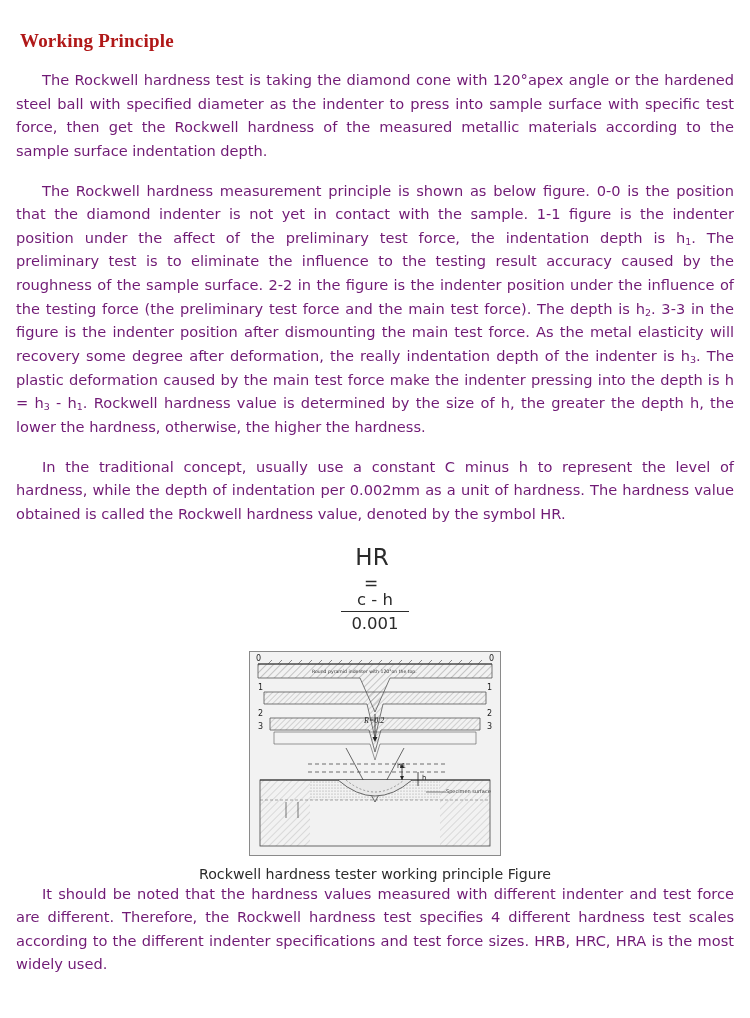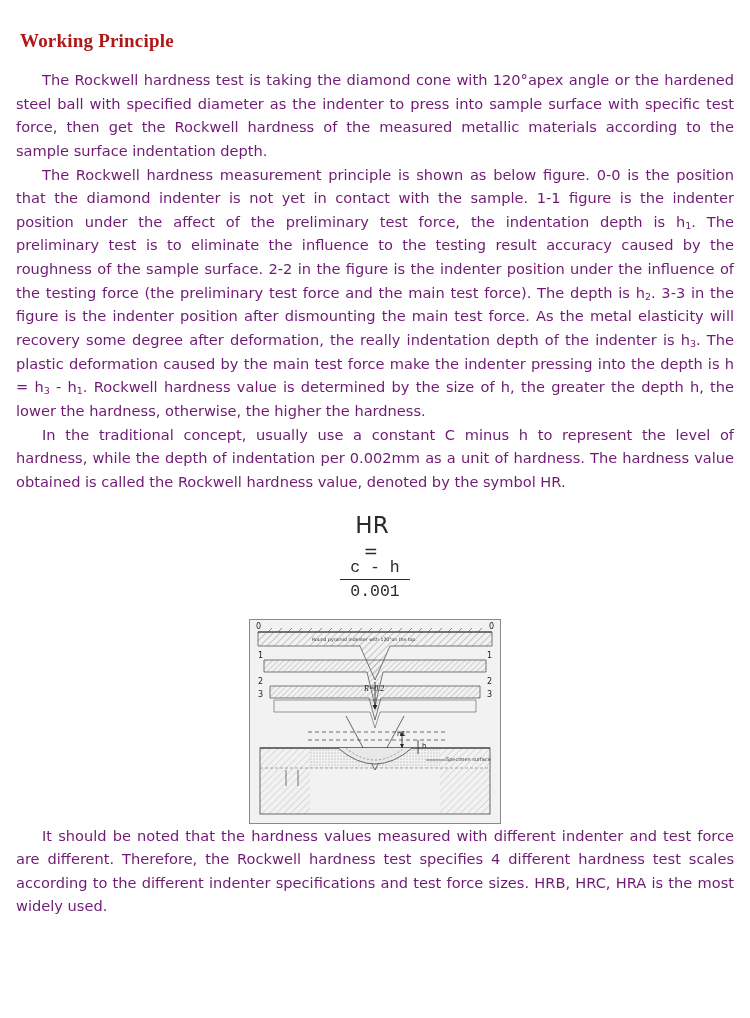--- a/index.html
+++ b/index.html
@@ -32,21 +32,21 @@
   p.body-text {
     font-size: 14.6px;
     line-height: 1.62;
     text-align: justify;
     text-justify: inter-word;
     margin: 0 0 0 0;
     color: #701a75;
     text-indent: 26px;
   }
   p.body-text.tight {
-    margin-top: 0;
+    margin-top: 16px;
   }
   sub {
     font-size: 9.5px;
     vertical-align: baseline;
     position: relative;
     top: 2px;
   }
   .formula {
     display: flex;
     justify-content: center;
@@ -68,21 +68,20 @@
     font-size: 17px;
     padding: 0 8px 0 0;
     position: relative;
     top: 3px;
   }
   .fraction {
     display: inline-flex;
     flex-direction: column;
     align-items: center;
     font-size: 16px;
-    font-family: Liberation Mono, monospace;
   }
   .fraction .num {
     padding: 0 10px 2px 10px;
     font-size: 16.5px;
   }
   .fraction .bar {
     width: 100%;
     height: 1px;
     background: #2b2b2b;
   }
@@ -244,17 +243,18 @@
       <span class="fig-label" style="left:8px; top:70px;">3</span>
       <span class="fig-label" style="right:8px; top:31px;">1</span>
       <span class="fig-label" style="right:8px; top:57px;">2</span>
       <span class="fig-label" style="right:8px; top:70px;">3</span>
       <span class="fig-note" style="left:62px; top:17px;">Round pyramid indenter with 120°on the top.</span>
       <span class="fig-ital" style="left:114px; top:64px;">R=0.2</span>
       <span class="fig-label" style="left:147px; top:110px; font-size:7px;">h1</span>
       <span class="fig-label" style="left:172px; top:122px; font-size:7px;">h</span>
       <span class="fig-note" style="left:196px; top:136px; font-size:5px;">Specimen surface</span>
     </div>
+    <div class="fig-caption">Rockwell hardness tester working principle Figure</div>
   </div>
 
   <p class="body-text after-figure">It should be noted that the hardness values measured with different indenter and test force are different. Therefore, the Rockwell hardness test specifies 4 different hardness test scales according to the different indenter specifications and test force sizes. HRB, HRC, HRA is the most widely used.</p>
 
 </div>
 
 </body></html>

